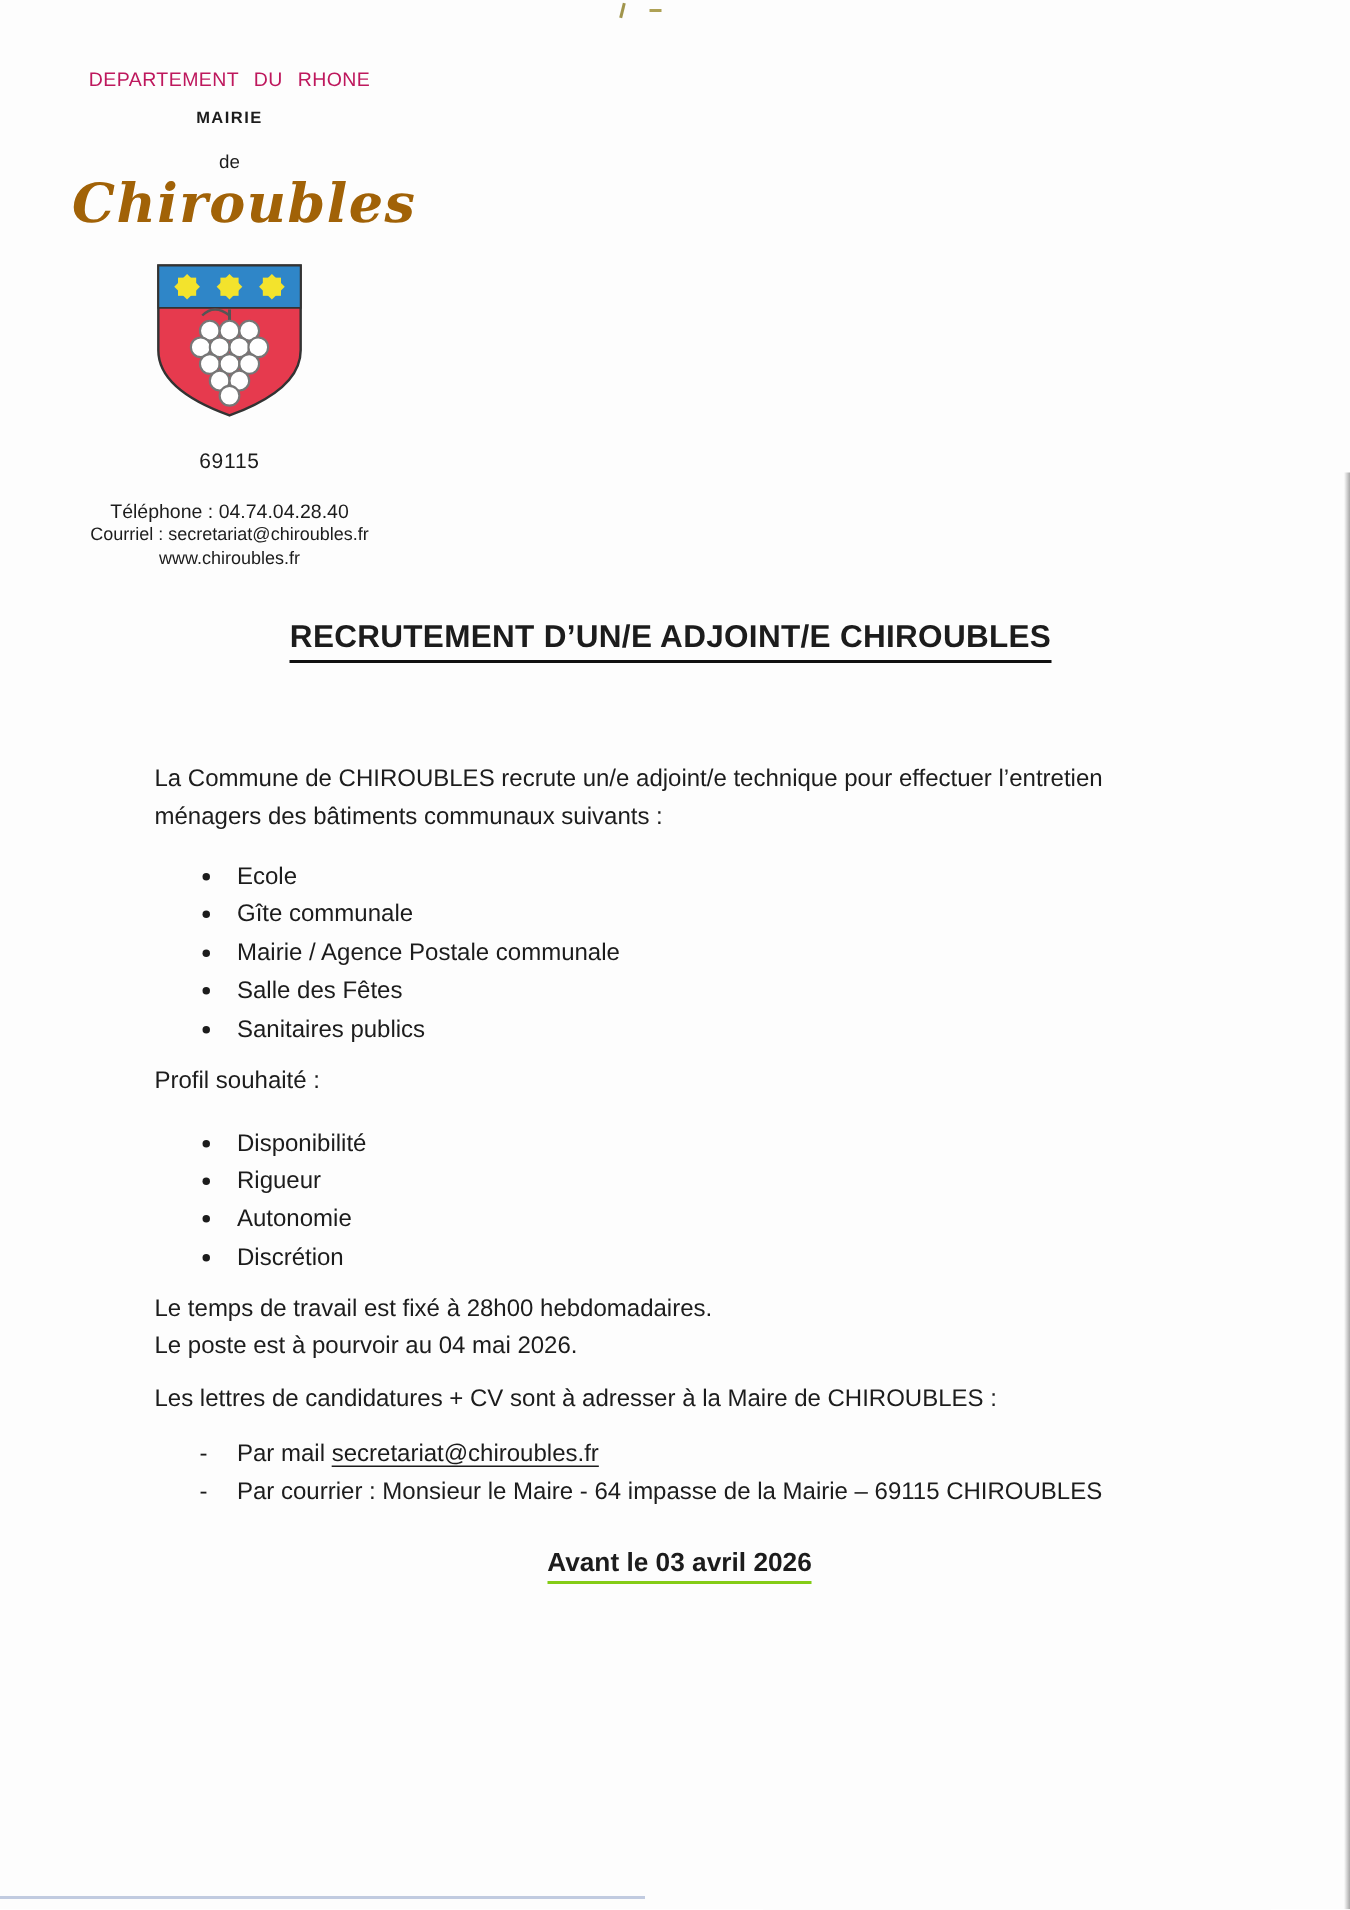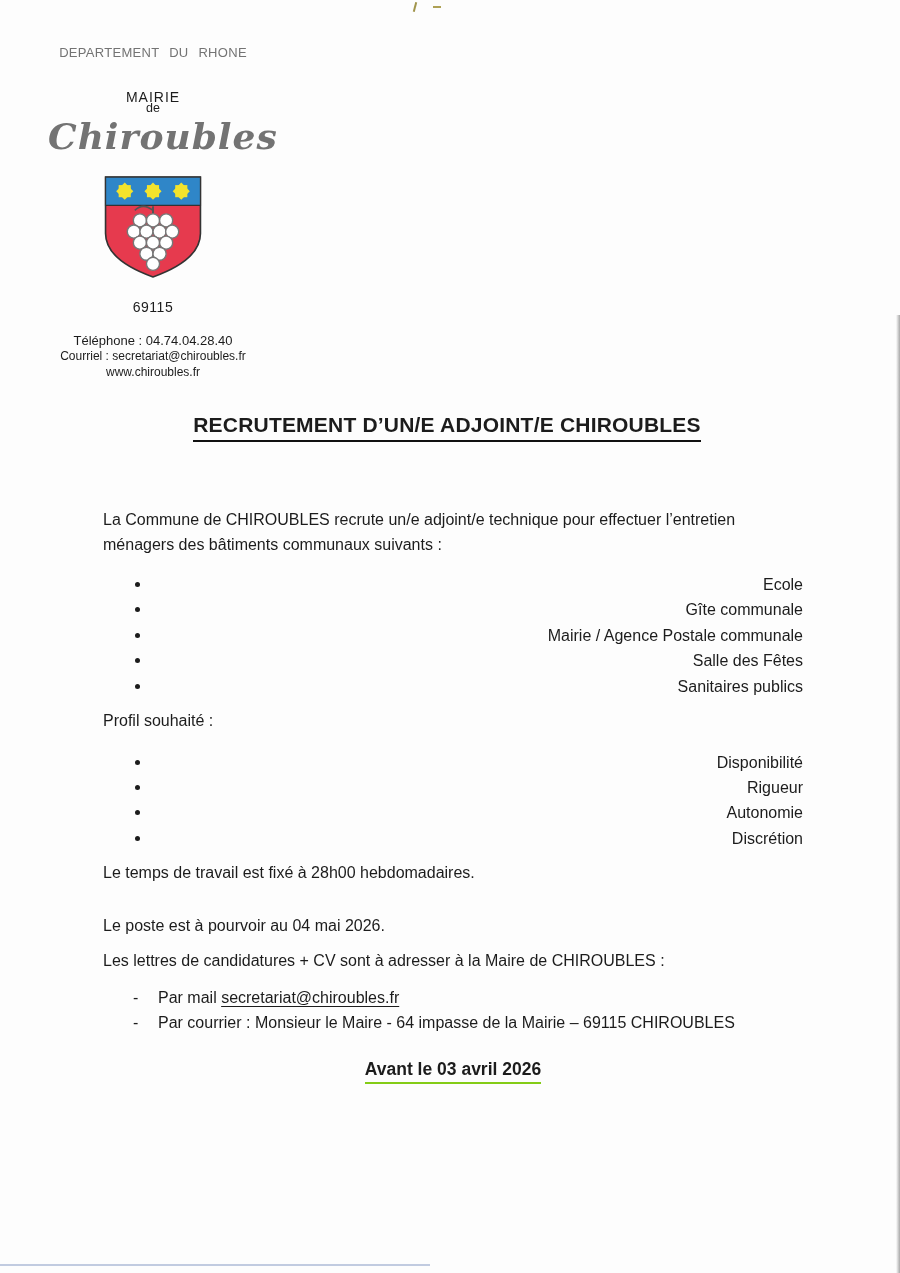--- a/index.html
+++ b/index.html
@@ -10,51 +10,51 @@
     height: 1273px;
     background: #fdfdfd;
     font-family: "Liberation Sans", sans-serif;
     color: #1c1c1c;
     overflow: hidden;
   }
 
   
   .hdr { position: absolute; left: 48px; top: 45px; width: 210px; }
   .hdr-line { position: absolute; left: 0; width: 100%; text-align: center; white-space: nowrap; }
-  .dept   { top: 0;   font-size: 13px;   color: #737373; word-spacing: 6px; letter-spacing: .3px; }
-  .mairie { top: 44px; font-size: 14px;  letter-spacing: 1px; }
+  .dept   { top: 0;   font-size: 13px;   color: #be185d; word-spacing: 6px; letter-spacing: .3px; }
+  .mairie { top: 28px; font-size: 11px;  letter-spacing: 1px; font-weight: bold; }
   .de     { top: 56px; font-size: 12.5px; }
   .script { top: 70px; font-family: "DejaVu Serif", serif; font-style: italic; font-weight: bold;
-            font-size: 36px; letter-spacing: 1px; color: #737373; }
+            font-size: 36px; letter-spacing: 1px; color: #a16207; }
   .coa    { position: absolute; left: 54px; top: 130px; width: 102px; height: 105px; }
   .pcode  { top: 254px; font-size: 14px; letter-spacing: .5px; }
   .phone  { top: 288px; font-size: 13px; }
   .mailln { top: 304px; font-size: 12px; }
   .www    { top: 320px; font-size: 12px; }
 
   
   .title-wrap { position: absolute; top: 413px; left: 0; width: 894px; text-align: center; }
   .title-wrap span {
     display: inline-block;
     font-size: 21px; font-weight: bold; letter-spacing: .2px;
     border-bottom: 2.5px solid #111; padding-bottom: 3px;
   }
 
   
   .content { position: absolute; left: 103px; top: 508px; width: 700px; font-size: 16px; line-height: 24.5px; }
   .intro { margin: 0; width: 660px; }
-  ul.bullets { list-style: none; margin: 15px 0 0 0; padding: 0 0 0 55px; text-align: right; }
+  ul.bullets { list-style: none; margin: 15px 0 0 0; padding: 0 0 0 55px; }
   ul.bullets li { position: relative; line-height: 25.4px; }
   ul.bullets li::before {
     content: ""; position: absolute; left: -23px; top: 10px;
     width: 5px; height: 5px; border-radius: 50%; background: #1c1c1c;
   }
   .profil { margin: 10px 0 16px 0; }
   .p-hours { margin: 10px 0 0 0; }
-  .p-start { margin: 28px 0 0 0; }
+  .p-start { margin: 0 0 0 0; }
   .p-apply { margin: 11px 0 0 0; }
   ul.dashes { list-style: none; margin: 11px 0 16px 0; padding: 0 0 0 55px; }
   ul.dashes li { position: relative; line-height: 25px; }
   ul.dashes li::before { content: "-"; position: absolute; left: -25px; top: 0; }
   a.mail-link { color: #1c1c1c; text-decoration: underline; text-underline-offset: 3px; }
 
   .deadline-wrap { margin: 22px 0 0 0; text-align: center; }
   .deadline-wrap span {
     display: inline-block; font-weight: bold; font-size: 17.5px;
     border-bottom: 2px solid #84cc16; padding-bottom: 1px;

